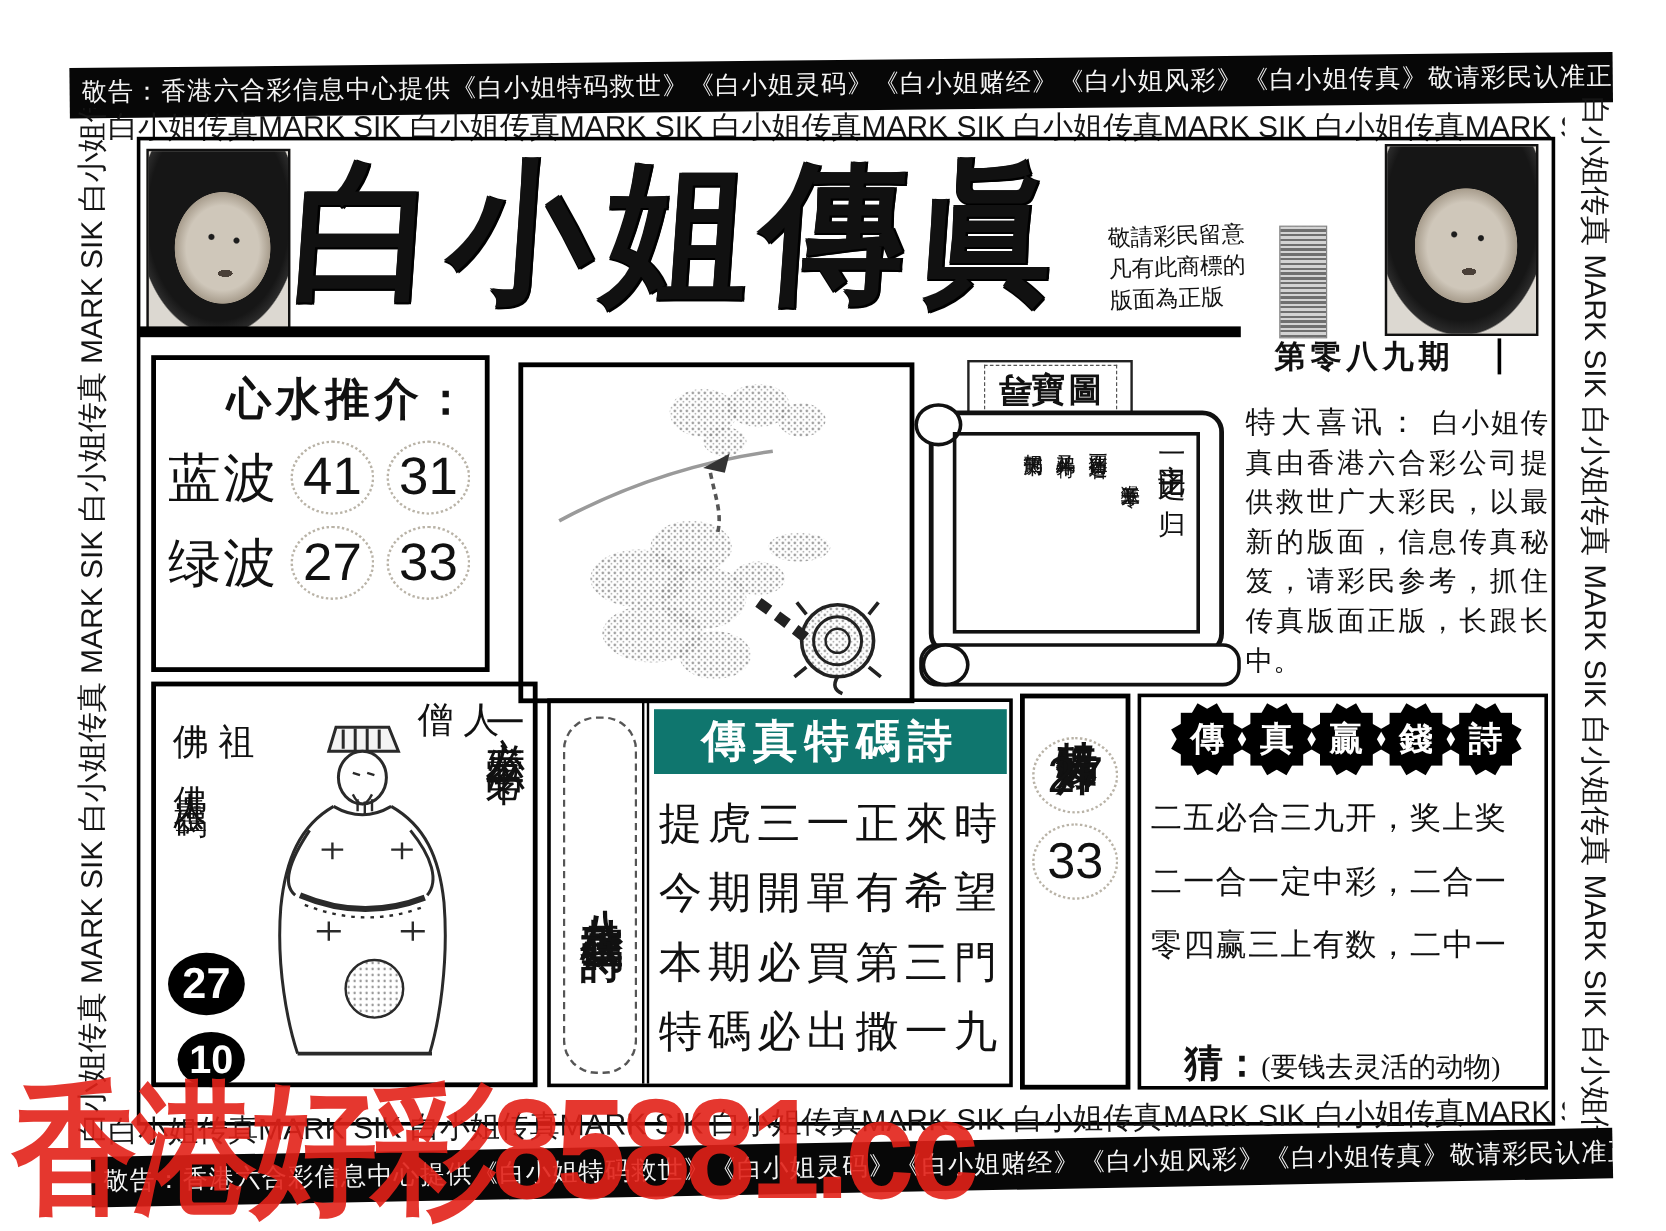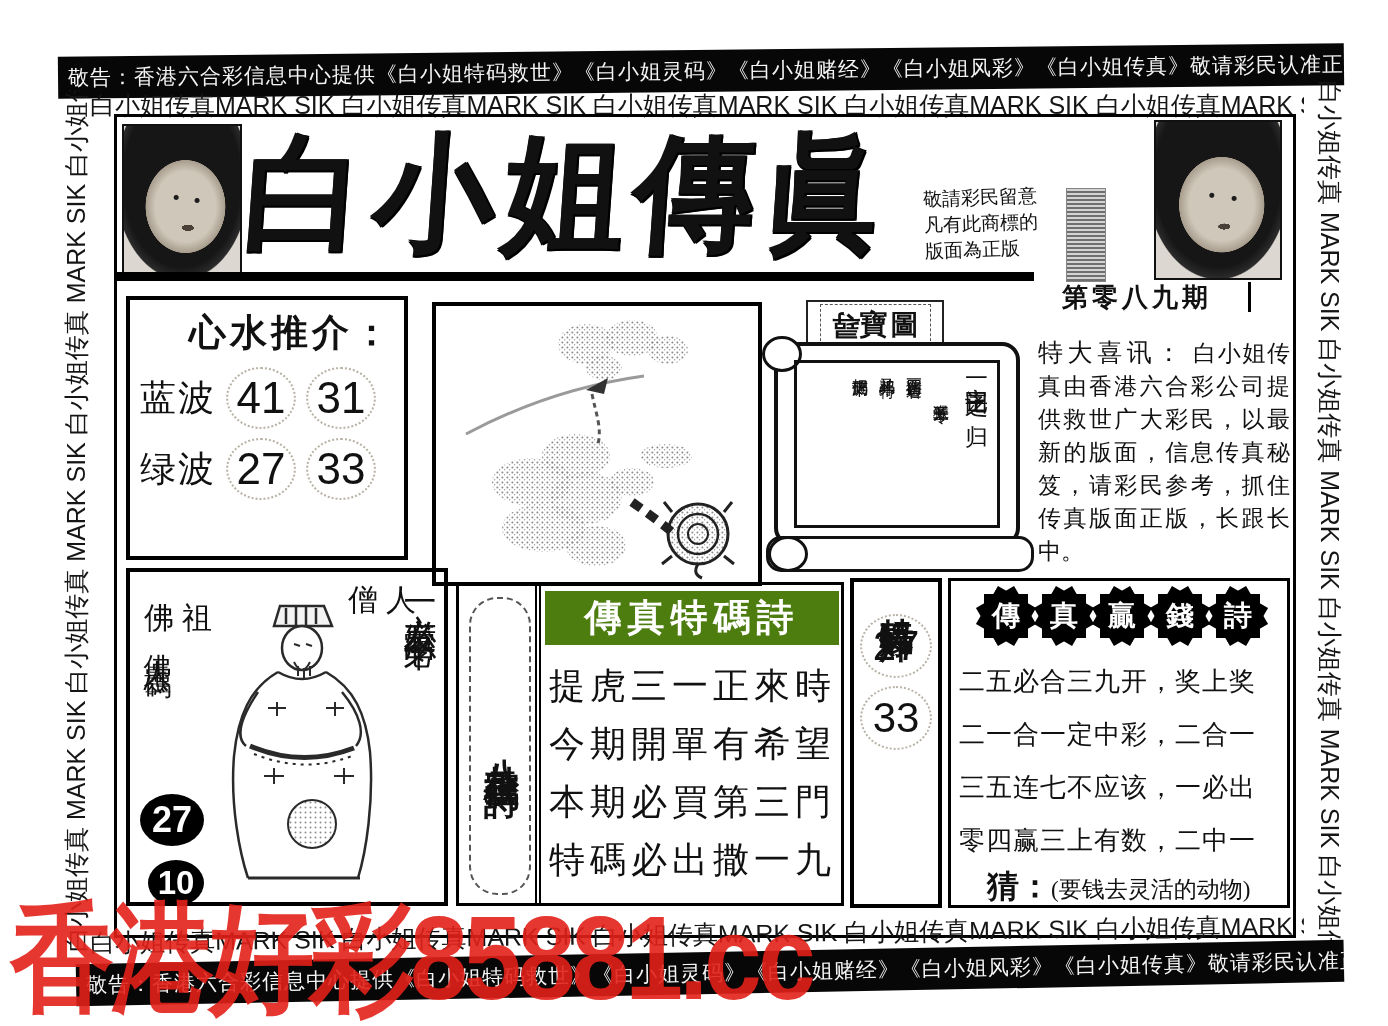--- a/index.html
+++ b/index.html
@@ -45,21 +45,21 @@
       background:repeating-linear-gradient(0deg,#4c4c4c 0 2px,#c9c9c9 2px 4px),
                  repeating-linear-gradient(90deg,#5a5a5a 0 3px,transparent 3px 6px);}
   .title-rule{left:116px;top:272px;width:918px;height:9px;background:#000;}
   .issue{left:1062px;top:280px;font-size:26px;font-weight:bold;letter-spacing:4px;}
   .issue-bar{left:1248px;top:282px;width:3px;height:30px;background:#000;}
 
   
   .rec-box{left:126px;top:296px;width:282px;height:264px;border:4px solid #000;padding:8px 10px;box-sizing:border-box;}
   .rec-title{font-size:37px;font-weight:bold;letter-spacing:4px;text-align:right;}
   .rec-row{display:flex;align-items:center;gap:10px;margin-top:9px;}
-  .rec-label{font-size:36px;letter-spacing:2px;}
+  .rec-label{font-size:44px;letter-spacing:2px;}
   .num-c{display:inline-flex;width:66px;height:58px;align-items:center;justify-content:center;
       border:2px dotted #b9b3a7;border-radius:50%;font-size:44px;font-weight:300;}
 
   
   .pic-box{left:432px;top:302px;width:330px;height:284px;border:4px solid #000;box-sizing:border-box;background:#fff;}
 
   
   .treasure-head{left:806px;top:300px;width:134px;height:46px;border:2px solid #222;
       display:flex;align-items:center;justify-content:center;}
   .treasure-head-inner{border:1px dashed #555;padding:1px 8px;font-size:28px;font-weight:bold;letter-spacing:3px;}
@@ -89,21 +89,21 @@
   .ball-10{left:18px;top:288px;width:56px;height:46px;font-size:33px;}
   .b-right{right:2px;top:12px;writing-mode:vertical-rl;font-size:33px;letter-spacing:4px;}
   .b-fig{left:64px;top:24px;}
 
   
   .mid-box{left:456px;top:582px;width:388px;height:324px;border:3px solid #000;box-sizing:border-box;}
   .bagua{left:10px;top:12px;width:58px;height:294px;border:2px dashed #555;border-radius:28px;
       display:flex;align-items:center;justify-content:center;}
   .bagua-text{writing-mode:vertical-rl;font-size:35px;font-weight:bold;letter-spacing:6px;}
   .mid-divider{left:76px;top:0;width:6px;height:318px;border-left:2px solid #000;border-right:2px solid #000;box-sizing:border-box;}
-  .fax-head{left:86px;top:6px;width:294px;height:54px;background:#4d7c0f;color:#fff;font-size:37px;font-weight:bold;
+  .fax-head{left:86px;top:6px;width:294px;height:54px;background:#0f766e;color:#fff;font-size:37px;font-weight:bold;
       display:flex;align-items:center;justify-content:center;letter-spacing:6px;}
   .fax-lines{left:90px;top:72px;font-size:36px;line-height:58px;letter-spacing:5px;white-space:nowrap;}
 
   
   .sp-box{left:850px;top:578px;width:92px;height:330px;border:4px solid #000;box-sizing:border-box;text-align:center;}
   .sp-title{writing-mode:vertical-rl;font-size:34px;font-weight:bold;letter-spacing:4px;margin:8px auto 0;}
   .sp-num{display:inline-flex;width:68px;height:60px;align-items:center;justify-content:center;
       border:2px dotted #b9b3a7;border-radius:50%;font-size:42px;font-weight:300;margin-top:8px;}
 
   
@@ -309,21 +309,20 @@
       <div class="star">
           <i class="sq"></i>
           <i class="sq sq2"></i>
           <i class="sq sq3"></i>
           <span class="ch serif">詩</span>
         </div>
     </div>
     <div class="abs win-lines serif">
       <div>二五必合三九开，奖上奖</div>
       <div>二一合一定中彩，二合一</div>
-      <div>三五连七不应该，一必出</div>
       <div>零四赢三上有数，二中一</div>
     </div>
     <div class="abs guess serif">
       <span class="guess-label">猜：</span><span class="guess-hint">(要钱去灵活的动物)</span>
     </div>
   </div>
 
   <div class="abs marquee-row marquee-bottom">白小姐传真MARK SIK 白小姐传真MARK SIK 白小姐传真MARK SIK 白小姐传真MARK SIK 白小姐传真MARK SIK</div>
 
   <div class="abs banner bottom">敬告：香港六合彩信息中心提供《白小姐特码救世》《白小姐灵码》《白小姐赌经》《白小姐风彩》《白小姐传真》敬请彩民认准正版，提防假冒。</div>

